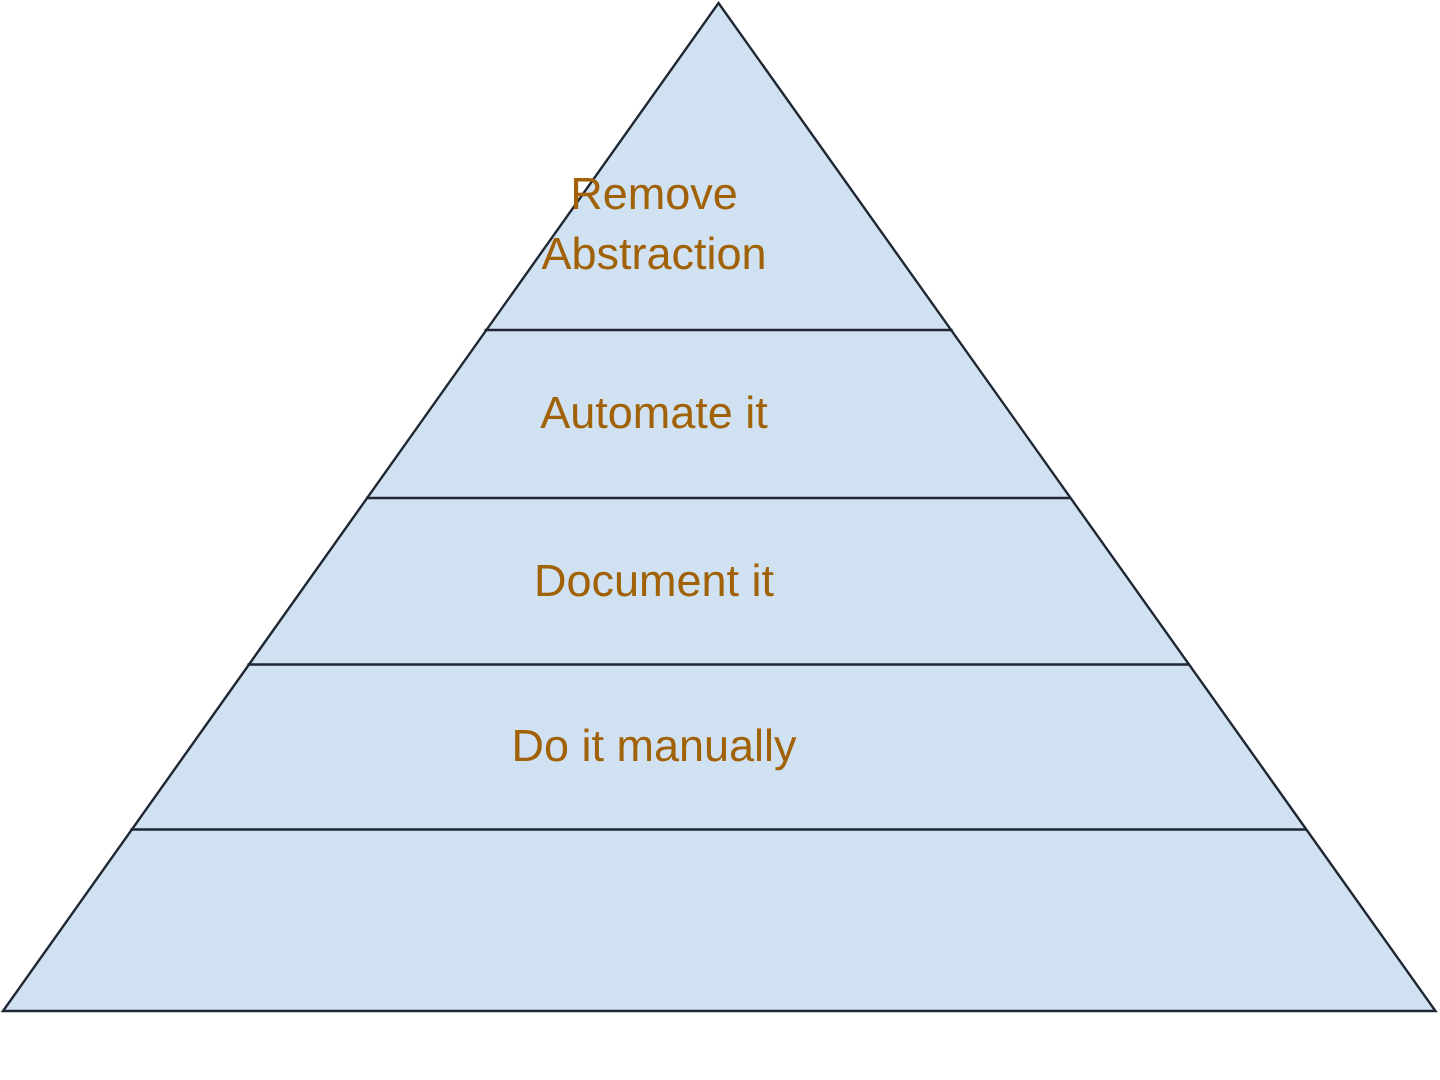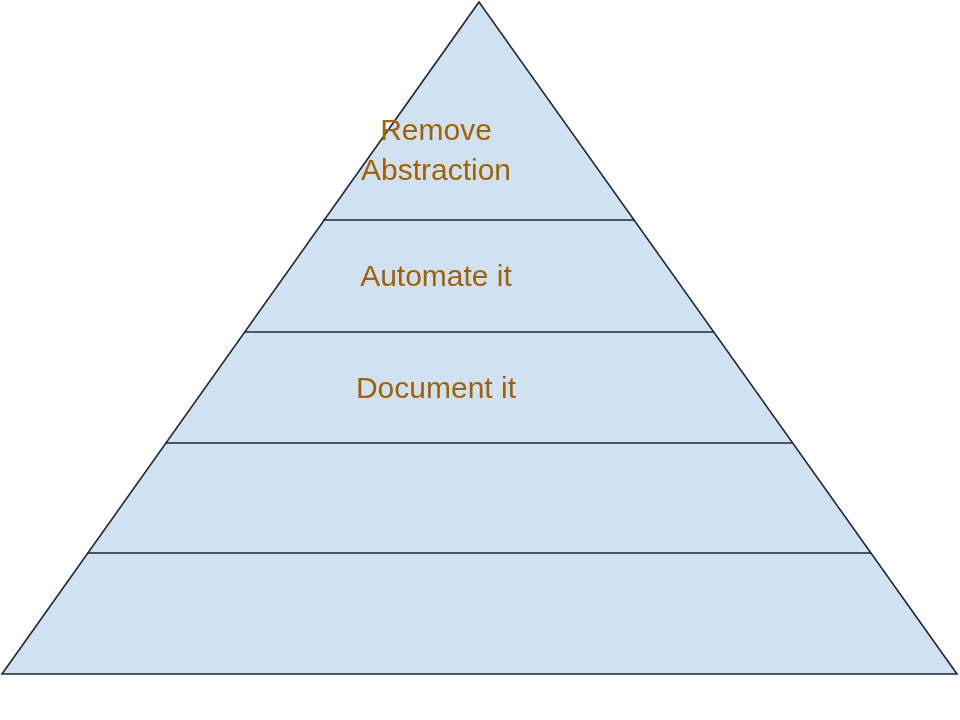--- a/index.html
+++ b/index.html
@@ -64,15 +64,16 @@
     <line x1="244" y1="332" x2="714" y2="332" stroke="#1f2733" stroke-width="1.6"></line>
     <line x1="165" y1="443" x2="793" y2="443" stroke="#1f2733" stroke-width="1.6"></line>
     <line x1="87" y1="553" x2="871" y2="553" stroke="#1f2733" stroke-width="1.6"></line>
   </svg>
 
   <div class="tier-label-layer">
     <div class="tier-label tier-0">Remove
 Abstraction</div>
     <div class="tier-label tier-1">Automate it</div>
     <div class="tier-label tier-2">Document it</div>
+    <div class="tier-label tier-3">Do it manually</div>
   </div>
 
 </div>
 
 </body></html>

